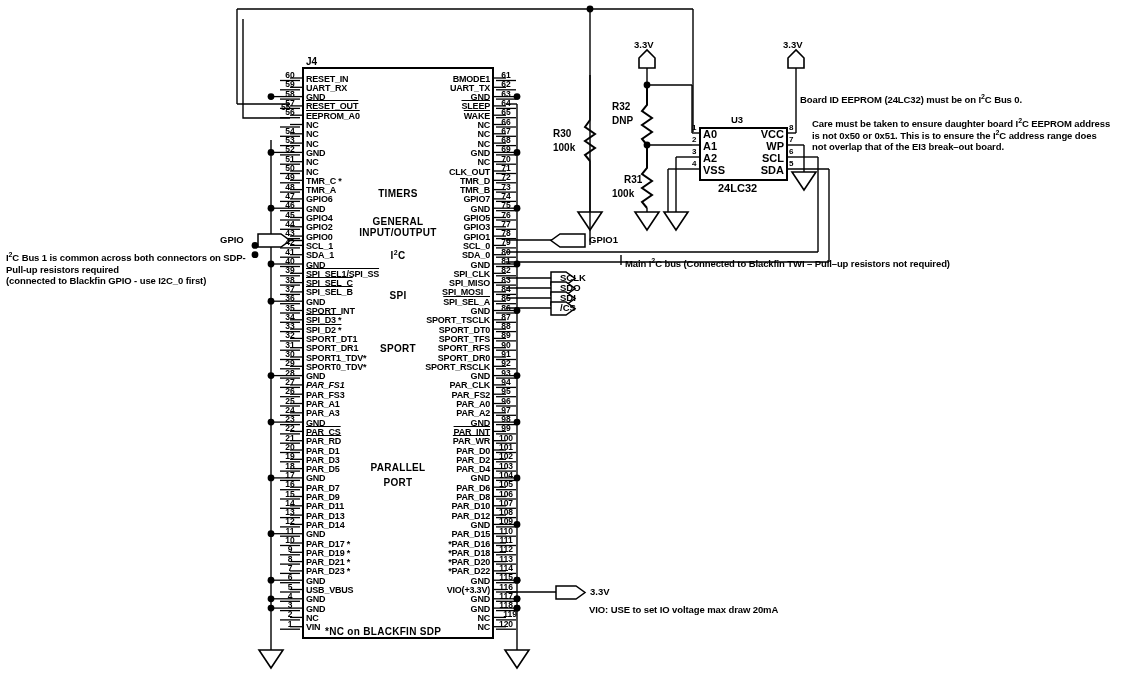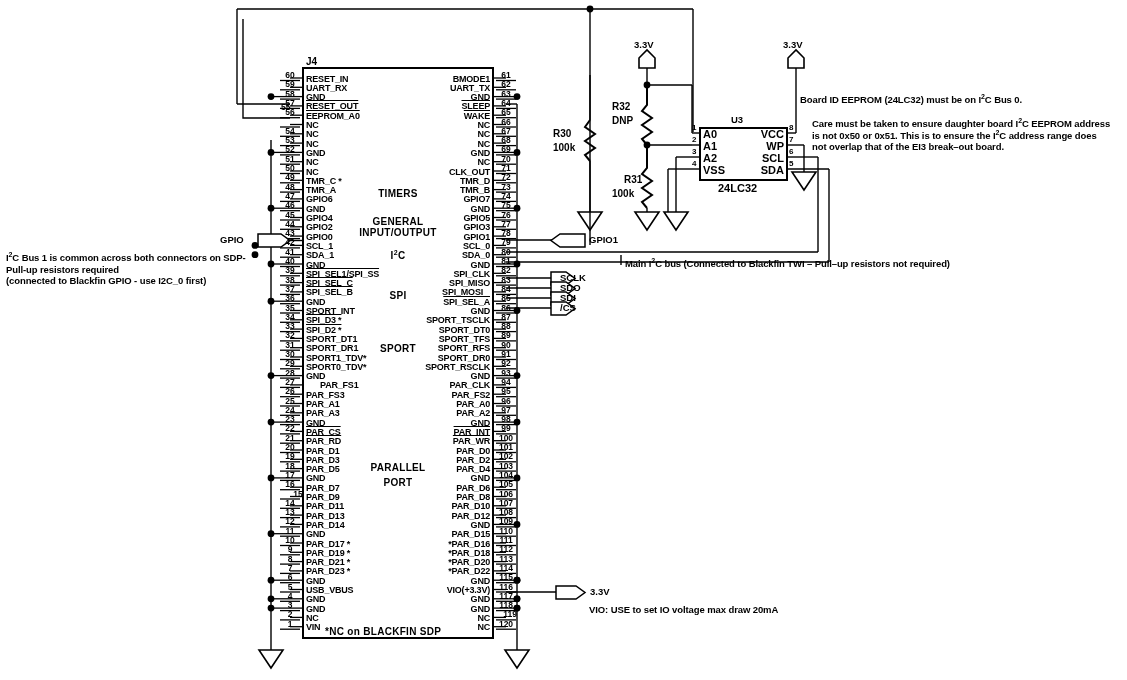--- a/index.html
+++ b/index.html
@@ -469,21 +469,21 @@
       <div class="t pinname" style="left: 306px; top: 287.4px;"><span class="ovl">SPI_SEL_B</span></div>
       <div class="t pinname" style="left: 306px; top: 296.7px;">GND</div>
       <div class="t pinname" style="left: 306px; top: 306px;">SPORT_INT</div>
       <div class="t pinname" style="left: 306px; top: 315.3px;"><span class="ovl">SPI_D3 *</span></div>
       <div class="t pinname" style="left: 306px; top: 324.6px;"><span class="ovl">SPI_D2 *</span></div>
       <div class="t pinname" style="left: 306px; top: 333.9px;">SPORT_DT1</div>
       <div class="t pinname" style="left: 306px; top: 343.2px;">SPORT_DR1</div>
       <div class="t pinname" style="left: 306px; top: 352.5px;">SPORT1_TDV*</div>
       <div class="t pinname" style="left: 306px; top: 361.8px;">SPORT0_TDV*</div>
       <div class="t pinname" style="left: 306px; top: 371.1px;">GND</div>
-      <div class="t pinname" style="left: 320px; top: 380.4px;">PAR_FS1</div>
+      <div class="t pinname" style="left: 306px; top: 380.4px; font-style: italic;">PAR_FS1</div>
       <div class="t pinname" style="left: 306px; top: 389.7px;">PAR_FS3</div>
       <div class="t pinname" style="left: 306px; top: 399px;">PAR_A1</div>
       <div class="t pinname" style="left: 306px; top: 408.3px;">PAR_A3</div>
       <div class="t pinname" style="left: 306px; top: 417.6px;">GND</div>
       <div class="t pinname" style="left: 306px; top: 426.9px;"><span class="ovl">PAR_CS</span></div>
       <div class="t pinname" style="left: 306px; top: 436.2px;"><span class="ovl">PAR_RD</span></div>
       <div class="t pinname" style="left: 306px; top: 445.5px;">PAR_D1</div>
       <div class="t pinname" style="left: 306px; top: 454.8px;">PAR_D3</div>
       <div class="t pinname" style="left: 306px; top: 464.1px;">PAR_D5</div>
       <div class="t pinname" style="left: 306px; top: 473.4px;">GND</div>
@@ -543,21 +543,21 @@
       <div class="t pinnum" style="left: 281px; top: 395.5px; width: 18px; text-align: center;">25</div>
       <div class="t pinnum" style="left: 281px; top: 404.8px; width: 18px; text-align: center;">24</div>
       <div class="t pinnum" style="left: 281px; top: 414.1px; width: 18px; text-align: center;">23</div>
       <div class="t pinnum" style="left: 281px; top: 423.4px; width: 18px; text-align: center;">22</div>
       <div class="t pinnum" style="left: 281px; top: 432.7px; width: 18px; text-align: center;">21</div>
       <div class="t pinnum" style="left: 281px; top: 442px; width: 18px; text-align: center;">20</div>
       <div class="t pinnum" style="left: 281px; top: 451.3px; width: 18px; text-align: center;">19</div>
       <div class="t pinnum" style="left: 281px; top: 460.6px; width: 18px; text-align: center;">18</div>
       <div class="t pinnum" style="left: 281px; top: 469.9px; width: 18px; text-align: center;">17</div>
       <div class="t pinnum" style="left: 281px; top: 479.2px; width: 18px; text-align: center;">16</div>
-      <div class="t pinnum" style="left: 281px; top: 488.5px; width: 18px; text-align: center; margin-left: 8px;">15</div>
+      <div class="t pinnum" style="left: 281px; top: 488.5px; width: 18px; text-align: center;">15</div>
       <div class="t pinnum" style="left: 281px; top: 497.8px; width: 18px; text-align: center;">14</div>
       <div class="t pinnum" style="left: 281px; top: 507.1px; width: 18px; text-align: center;">13</div>
       <div class="t pinnum" style="left: 281px; top: 516.4px; width: 18px; text-align: center;">12</div>
       <div class="t pinnum" style="left: 281px; top: 525.7px; width: 18px; text-align: center;">11</div>
       <div class="t pinnum" style="left: 281px; top: 535px; width: 18px; text-align: center;">10</div>
       <div class="t pinnum" style="left: 281px; top: 544.3px; width: 18px; text-align: center;">9</div>
       <div class="t pinnum" style="left: 281px; top: 553.6px; width: 18px; text-align: center;">8</div>
       <div class="t pinnum" style="left: 281px; top: 562.9px; width: 18px; text-align: center;">7</div>
       <div class="t pinnum" style="left: 281px; top: 572.2px; width: 18px; text-align: center;">6</div>
       <div class="t pinnum" style="left: 281px; top: 581.5px; width: 18px; text-align: center;">5</div>

